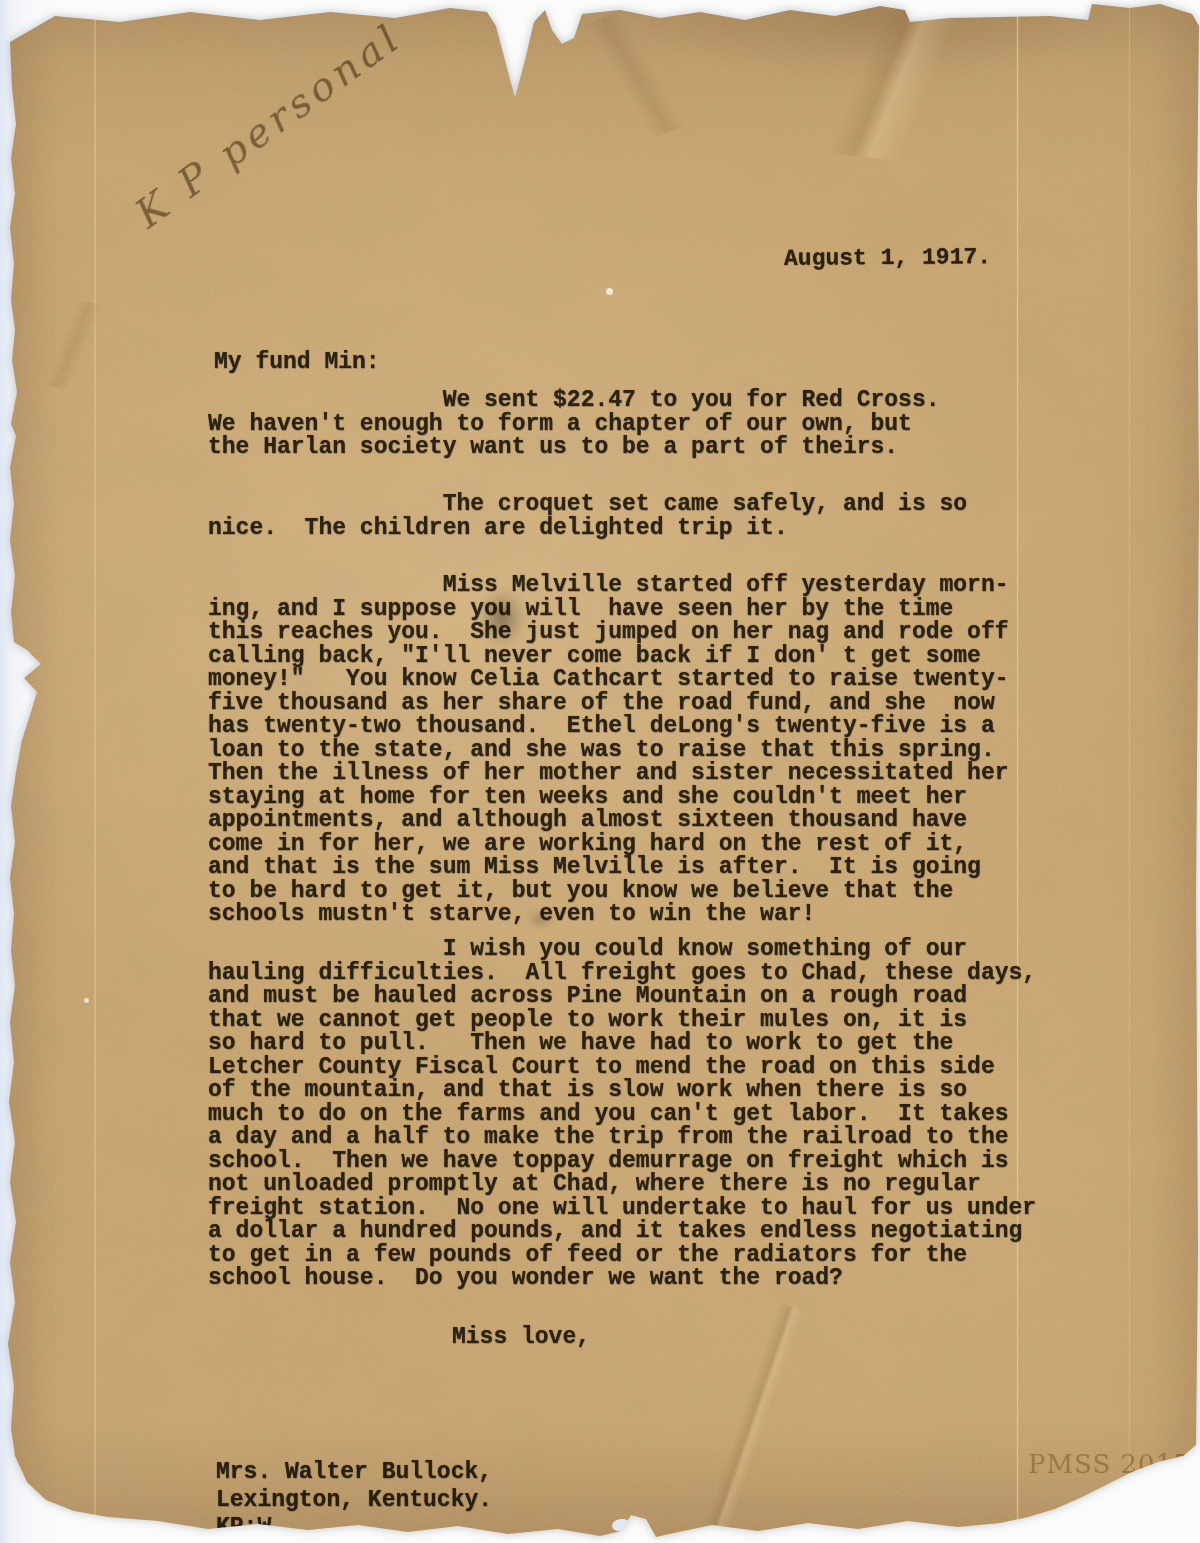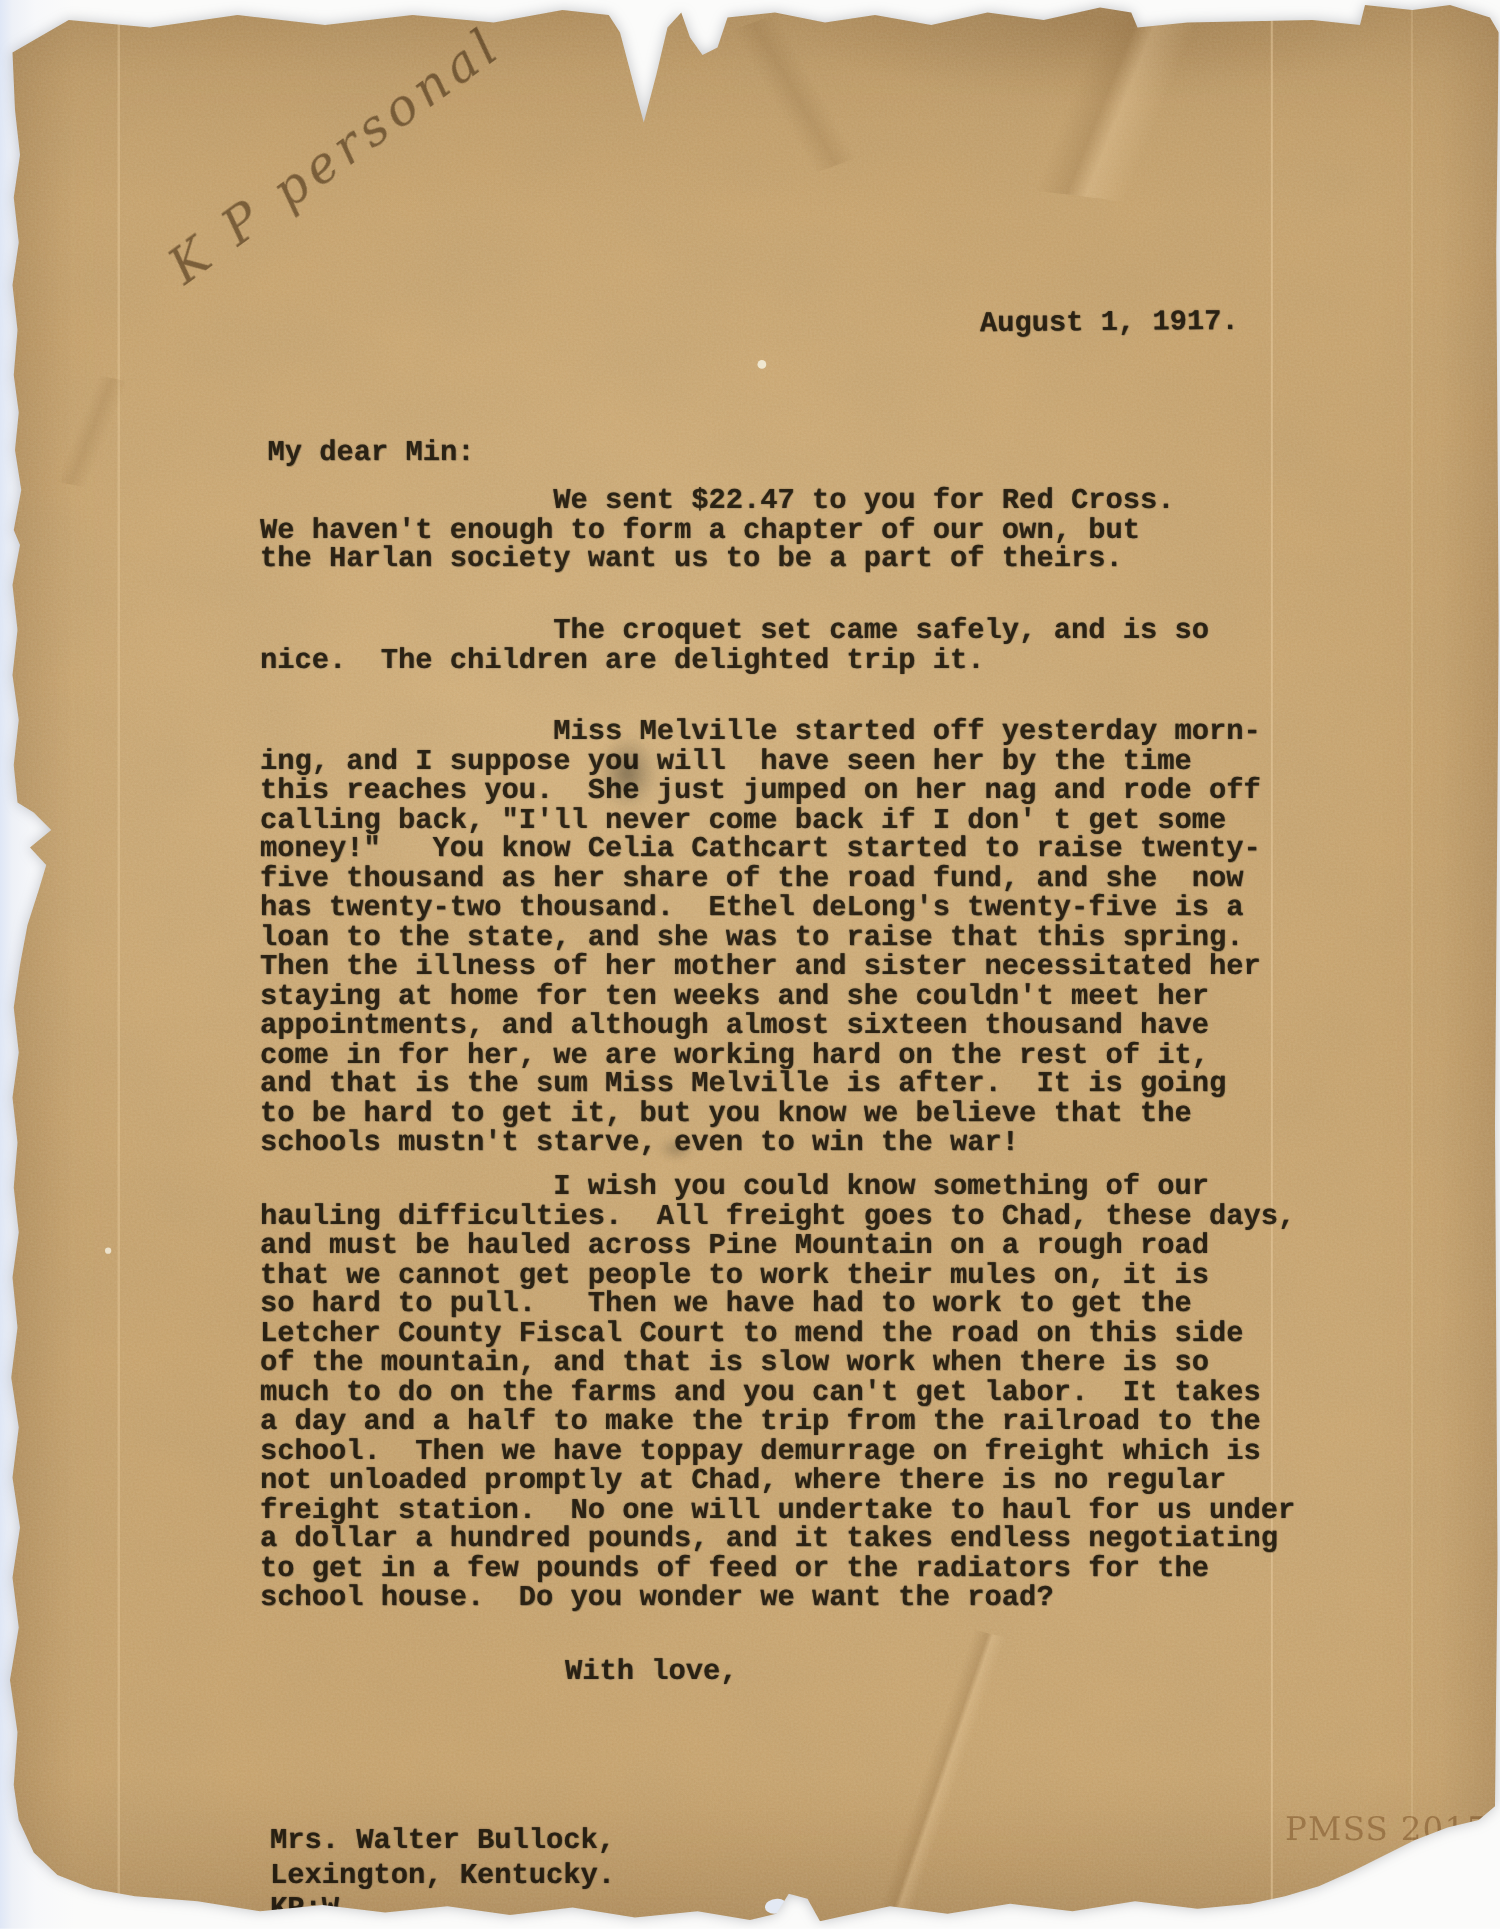--- a/index.html
+++ b/index.html
@@ -125,21 +125,21 @@
       <div class="crease crease-4"></div>
       <div class="speck speck-1"></div>
       <div class="speck speck-2"></div>
       <div class="speck speck-3"></div>
       <div class="smudge smudge-1"></div>
       <div class="smudge smudge-2"></div>
 
       <div class="pencil-note">K P personal</div>
 
       <div class="typewriter date-line">August 1, 1917.</div>
-      <div class="typewriter salutation">My dear Min:</div>
+      <div class="typewriter salutation">My fund Min:</div>
       <div class="typewriter para-1">                 We sent $22.47 to you for Red Cross.
 We haven't enough to form a chapter of our own, but
 the Harlan society want us to be a part of theirs.</div>
       <div class="typewriter para-2">                 The croquet set came safely, and is so
 nice.  The children are delighted trip it.</div>
       <div class="typewriter para-4">                 I wish you could know something of our
 hauling difficulties.  All freight goes to Chad, these days,
 and must be hauled across Pine Mountain on a rough road
 that we cannot get people to work their mules on, it is
 so hard to pull.   Then we have had to work to get the
@@ -161,21 +161,21 @@
 five thousand as her share of the road fund, and she  now
 has twenty-two thousand.  Ethel deLong's twenty-five is a
 loan to the state, and she was to raise that this spring.
 Then the illness of her mother and sister necessitated her
 staying at home for ten weeks and she couldn't meet her
 appointments, and although almost sixteen thousand have
 come in for her, we are working hard on the rest of it,
 and that is the sum Miss Melville is after.  It is going
 to be hard to get it, but you know we believe that the
 schools mustn't starve, even to win the war!</div>
-      <div class="typewriter closing">With love,</div>
+      <div class="typewriter closing">Miss love,</div>
       <div class="typewriter signature">Mrs. Walter Bullock,
 Lexington, Kentucky.
 KP:W</div>
 
       <div class="watermark">PMSS 2015</div>
     </div>
   </div>
 </div>
 
 </body></html>

